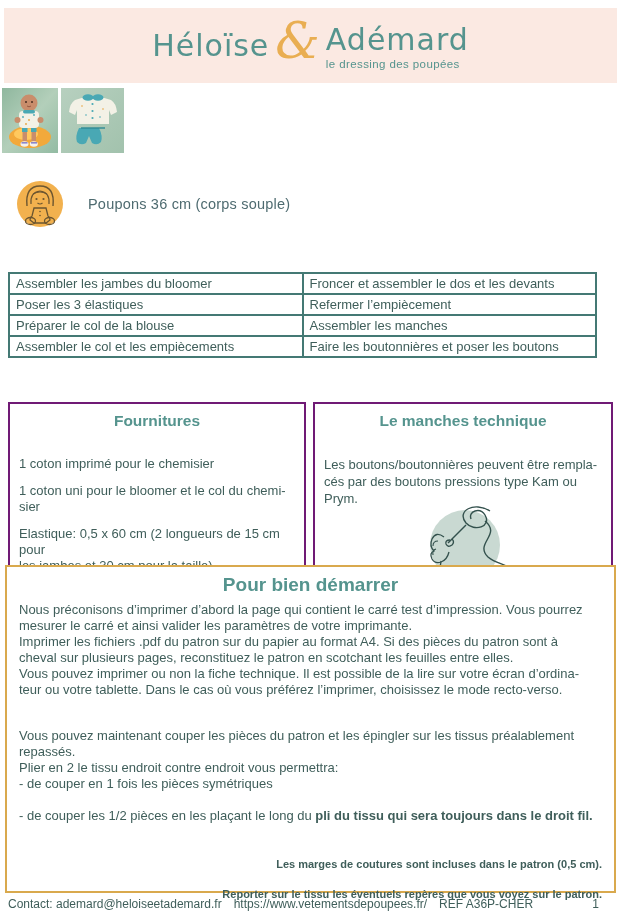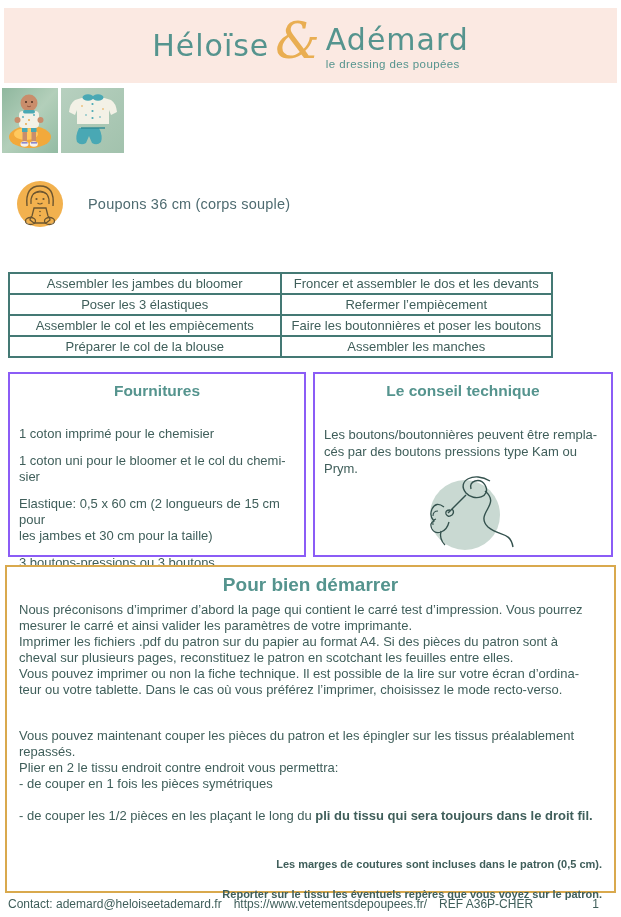--- a/index.html
+++ b/index.html
@@ -23,29 +23,29 @@
 
   
   .size-row { position:absolute; top:180px; left:16px; display:flex; align-items:center; gap:24px; }
   .size-label { font-size:14.5px; color:#4e6b70; letter-spacing:0.2px; }
 
   
   .steps-heading { position:absolute; top:241px; left:8px; font-size:15.5px;
     font-weight:bold; color:#55948e; letter-spacing:0.3px; }
 
   
-  .steps-table { position:absolute; top:272px; left:8px; width:545px;
-    border-collapse:collapse; table-layout:fixed;text-align:center; }
+  .steps-table { position:absolute; top:272px; left:8px; width:589px;
+    border-collapse:collapse; table-layout:fixed; }
   .steps-table td { border:2px solid #447974; font-size:13px; color:#3f5e5a;
     padding:2px 6px; height:21px; width:50%; }
 
   
   .boxes-row { position:absolute; top:372px; left:8px; width:605px; height:185px;
     display:flex; gap:7px; }
-  .info-box { border:2px solid #8b5cf6; background:#fff; padding:6px 9px; height:185px; }
+  .info-box { border:2px solid #701a75; background:#fff; padding:6px 9px; height:185px;margin-top:30px; }
   .box-fournitures { width:298px; }
   .box-conseil { flex:1; position:relative; }
   .box-title { text-align:center; font-size:15.5px; font-weight:bold; color:#55948e; margin-top:2px; }
   .supply-list { margin-top:26px; }
   .supply-item { font-size:13px; line-height:16px; margin-bottom:11px; white-space:pre-line; }
   .conseil-text { margin-top:26px; font-size:13px; line-height:17px; white-space:pre-line; }
   .conseil-illustration { position:absolute; left:50%; transform:translateX(-50%); bottom:2px; }
 
   
   .start-box { position:absolute; top:565px; left:5px; width:611px; height:328px;
@@ -160,45 +160,45 @@
     <tbody>
       <tr>
         <td>Assembler les jambes du bloomer</td>
         <td>Froncer et assembler le dos et les devants</td>
       </tr>
       <tr>
         <td>Poser les 3 élastiques</td>
         <td>Refermer l’empiècement</td>
       </tr>
       <tr>
+        <td>Préparer le col de la blouse</td>
+        <td>Assembler les manches</td>
+      </tr>
+      <tr>
         <td>Assembler le col et les empiècements</td>
         <td>Faire les boutonnières et poser les boutons</td>
-      </tr>
-      <tr>
-        <td>Préparer le col de la blouse</td>
-        <td>Assembler les manches</td>
       </tr>
     </tbody>
   </table>
 
   <div class="boxes-row">
     <section class="info-box box-fournitures">
       <div class="box-title">Fournitures</div>
       <div class="supply-list">
         <div class="supply-item">1 coton imprimé pour le chemisier</div>
         <div class="supply-item">1 coton uni pour le bloomer et le col du chemi-
 sier</div>
         <div class="supply-item">Elastique: 0,5 x 60 cm (2 longueurs de 15 cm pour
 les jambes et 30 cm pour la taille)</div>
         <div class="supply-item">3 boutons-pressions ou 3 boutons</div>
       </div>
     </section>
 
     <section class="info-box box-conseil">
-      <div class="box-title">Le conseil technique</div>
+      <div class="box-title">Le manches technique</div>
       <div class="conseil-text">Les boutons/boutonnières peuvent être rempla-
 cés par des boutons pressions type Kam ou
 Prym.</div>
       <svg class="conseil-illustration" width="110" height="80" viewBox="0 0 110 80">
         <circle cx="57" cy="42" r="35" fill="#c9d9d2"></circle>
         <path d="M82,8 C66,-2 48,8 58,20 C66,29 84,24 77,12 C72,4 60,8 63,16" fill="none" stroke="#33514d" stroke-width="1.4"></path>
         <path d="M77,18 C94,32 66,40 80,54 C92,64 102,58 105,74" fill="none" stroke="#33514d" stroke-width="1.4"></path>
         <path d="M58,22 L40,40" stroke="#33514d" stroke-width="1.4"></path>
         <path d="M44,36 q3,3 0,6 q-4,3 -6,-1 q-1,-4 4,-4" fill="none" stroke="#33514d" stroke-width="1.3"></path>
         <path d="M36,34 q-8,-6 -12,2 q-3,7 2,12 q-5,2 -2,8 q3,5 9,3 q6,-2 8,-10" fill="none" stroke="#33514d" stroke-width="1.3"></path>

